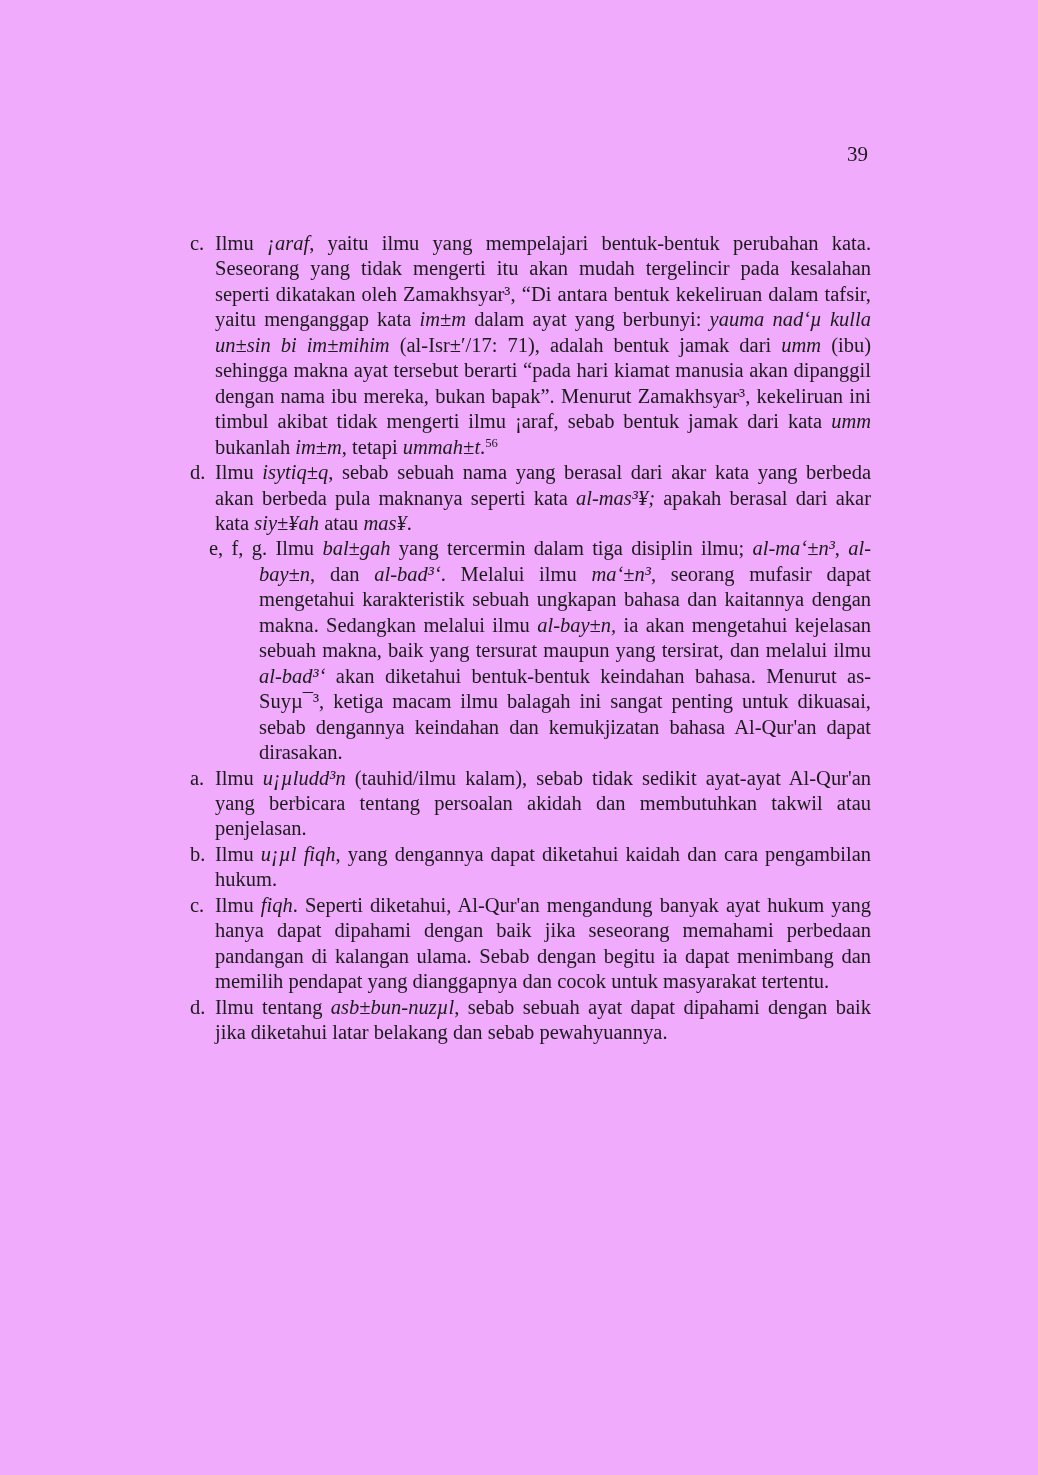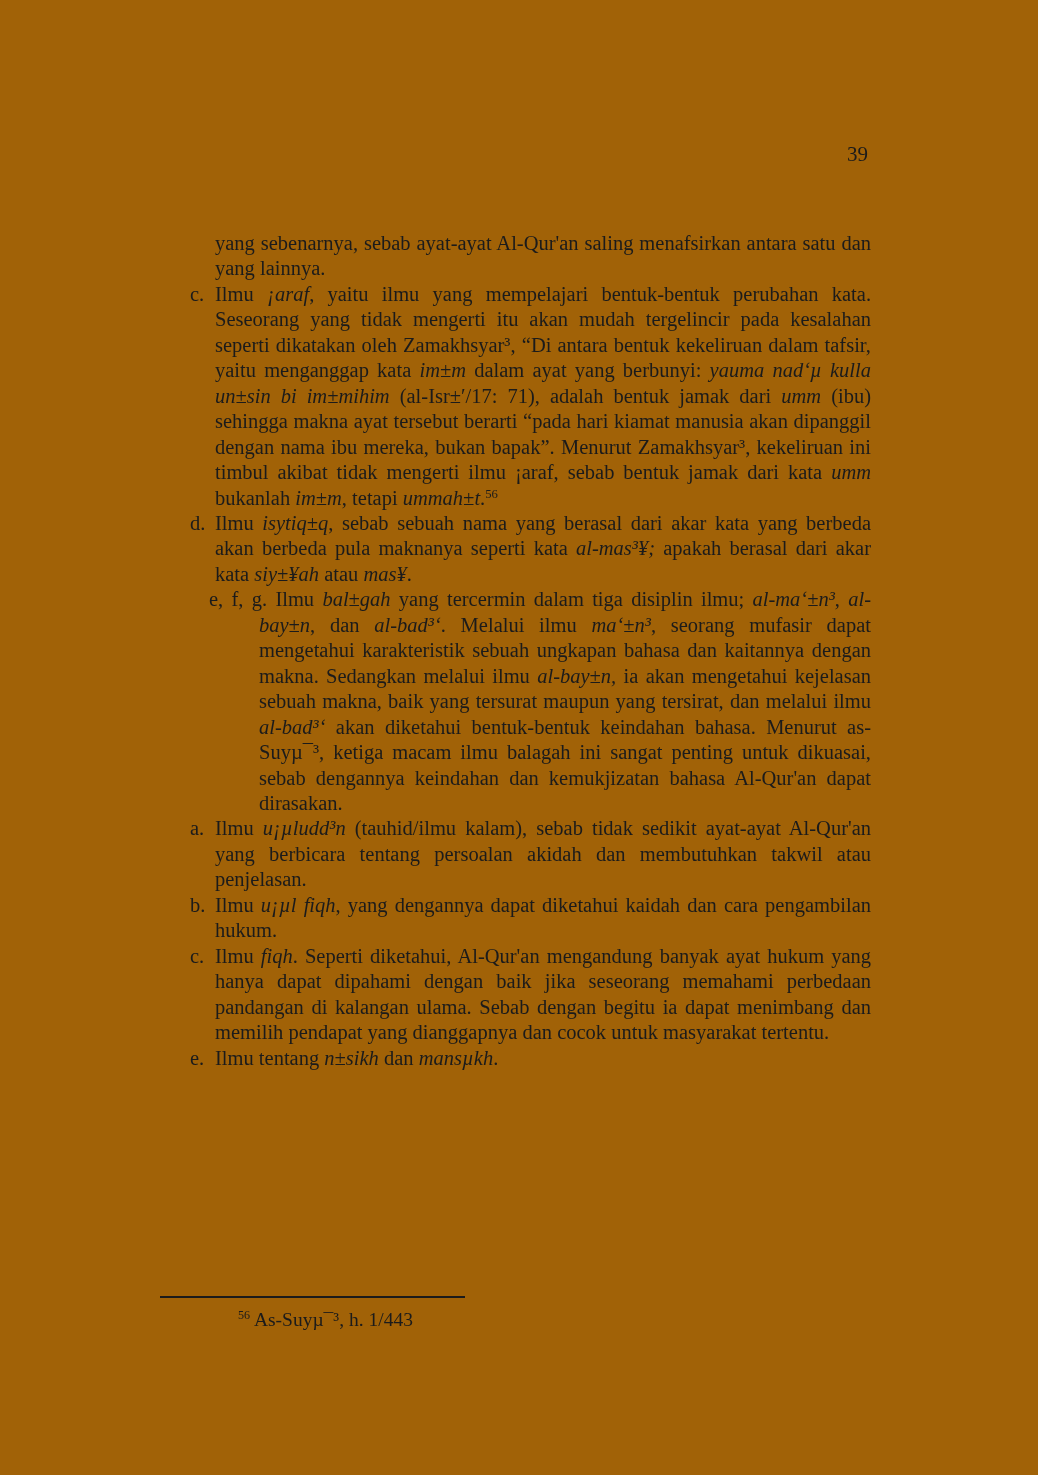--- a/index.html
+++ b/index.html
@@ -1,20 +1,20 @@
 <!DOCTYPE html>
 <html><head>
 <meta charset="utf-8">
 <style>
   html,body { margin:0; padding:0; background:#e8e8e8; }
   .page {
     position:relative;
     width:1038px; height:1475px;
     margin:0 auto;
-    background:#a16207;
+    background:#f0abfc;
     color:#1b1b1b;
     font-family:"Liberation Serif","DejaVu Serif",serif;
     overflow:hidden;
   }
   .pagenum {
     position:absolute; top:142px; left:847px;
     font-size:21px; line-height:24px;
   }
   .textcol {
     position:absolute; left:165px; top:231px; width:706px;
@@ -43,26 +43,21 @@
     margin-bottom:10px;
   }
   .fntext { padding-left:78px; text-align:left; }
 </style>
 </head>
 <body>
 
 <div class="page">
   <div class="pagenum">39</div>
   <div class="textcol">
-      <div class="para cont"><span>yang sebenarnya, sebab ayat-ayat Al-Qur'an saling menafsirkan antara satu dan yang lainnya.</span></div>
       <div class="para item"><span class="marker-fixed">c.</span><span>Ilmu </span><span class="it">¡araf</span><span>, yaitu ilmu yang mempelajari bentuk-bentuk perubahan kata. Seseorang yang tidak mengerti itu akan mudah tergelincir pada kesalahan seperti dikatakan oleh Zamakhsyar³, “Di antara bentuk kekeliruan dalam tafsir, yaitu menganggap kata </span><span class="it">im±m</span><span> dalam ayat yang berbunyi: </span><span class="it">yauma nad‘µ kulla un±sin bi im±mihim</span><span> (al-Isr±′/17: 71), adalah bentuk jamak dari </span><span class="it">umm</span><span> (ibu) sehingga makna ayat tersebut berarti “pada hari kiamat manusia akan dipanggil dengan nama ibu mereka, bukan bapak”. Menurut Zamakhsyar³, kekeliruan ini timbul akibat tidak mengerti ilmu ¡araf, sebab bentuk jamak dari kata </span><span class="it">umm</span><span> bukanlah </span><span class="it">im±m</span><span>, tetapi </span><span class="it">ummah±t</span><span>.</span><sup class="fn">56</sup></div>
       <div class="para item"><span class="marker-fixed">d.</span><span>Ilmu </span><span class="it">isytiq±q</span><span>, sebab sebuah nama yang berasal dari akar kata yang berbeda akan berbeda pula maknanya seperti kata </span><span class="it">al-mas³¥;</span><span> apakah berasal dari akar kata </span><span class="it">siy±¥ah</span><span> atau </span><span class="it">mas¥</span><span>.</span></div>
       <div class="para item-wide"><span>e, f, g.</span> <span>Ilmu </span><span class="it">bal±gah</span><span> yang tercermin dalam tiga disiplin ilmu; </span><span class="it">al-ma‘±n³</span><span>, </span><span class="it">al-bay±n</span><span>, dan </span><span class="it">al-bad³‘</span><span>. Melalui ilmu </span><span class="it">ma‘±n³</span><span>, seorang mufasir dapat mengetahui karakteristik sebuah ungkapan bahasa dan kaitannya dengan makna. Sedangkan melalui ilmu </span><span class="it">al-bay±n,</span><span> ia akan mengetahui kejelasan sebuah makna, baik yang tersurat maupun yang tersirat, dan melalui ilmu </span><span class="it">al-bad³‘</span><span> akan diketahui bentuk-bentuk keindahan bahasa. Menurut as-Suyµ¯³, ketiga macam ilmu balagah ini sangat penting untuk dikuasai, sebab dengannya keindahan dan kemukjizatan bahasa Al-Qur'an dapat dirasakan.</span></div>
       <div class="para item"><span class="marker-fixed">a.</span><span>Ilmu </span><span class="it">u¡µludd³n</span><span> (tauhid/ilmu kalam), sebab tidak sedikit ayat-ayat Al-Qur'an yang berbicara tentang persoalan akidah dan membutuhkan takwil atau penjelasan.</span></div>
       <div class="para item"><span class="marker-fixed">b.</span><span>Ilmu </span><span class="it">u¡µl fiqh</span><span>, yang dengannya dapat diketahui kaidah dan cara pengambilan hukum.</span></div>
       <div class="para item"><span class="marker-fixed">c.</span><span>Ilmu </span><span class="it">fiqh</span><span>. Seperti diketahui, Al-Qur'an mengandung banyak ayat hukum yang hanya dapat dipahami dengan baik jika seseorang memahami perbedaan pandangan di kalangan ulama. Sebab dengan begitu ia dapat menimbang dan memilih pendapat yang dianggapnya dan cocok untuk masyarakat tertentu.</span></div>
-      <div class="para item"><span class="marker-fixed">e.</span><span>Ilmu tentang </span><span class="it">n±sikh</span><span> dan </span><span class="it">mansµkh</span><span>.</span></div>
+      <div class="para item"><span class="marker-fixed">d.</span><span>Ilmu tentang </span><span class="it">asb±bun-nuzµl</span><span>, sebab sebuah ayat dapat dipahami dengan baik jika diketahui latar belakang dan sebab pewahyuannya.</span></div>
     </div>
-  <div class="footnote-area">
-    <div class="fnrule"></div>
-    <div class="fntext"><sup class="fn">56</sup><span> As-Suyµ¯³, h. 1/443</span></div>
-  </div>
 </div>
 
 </body></html>

